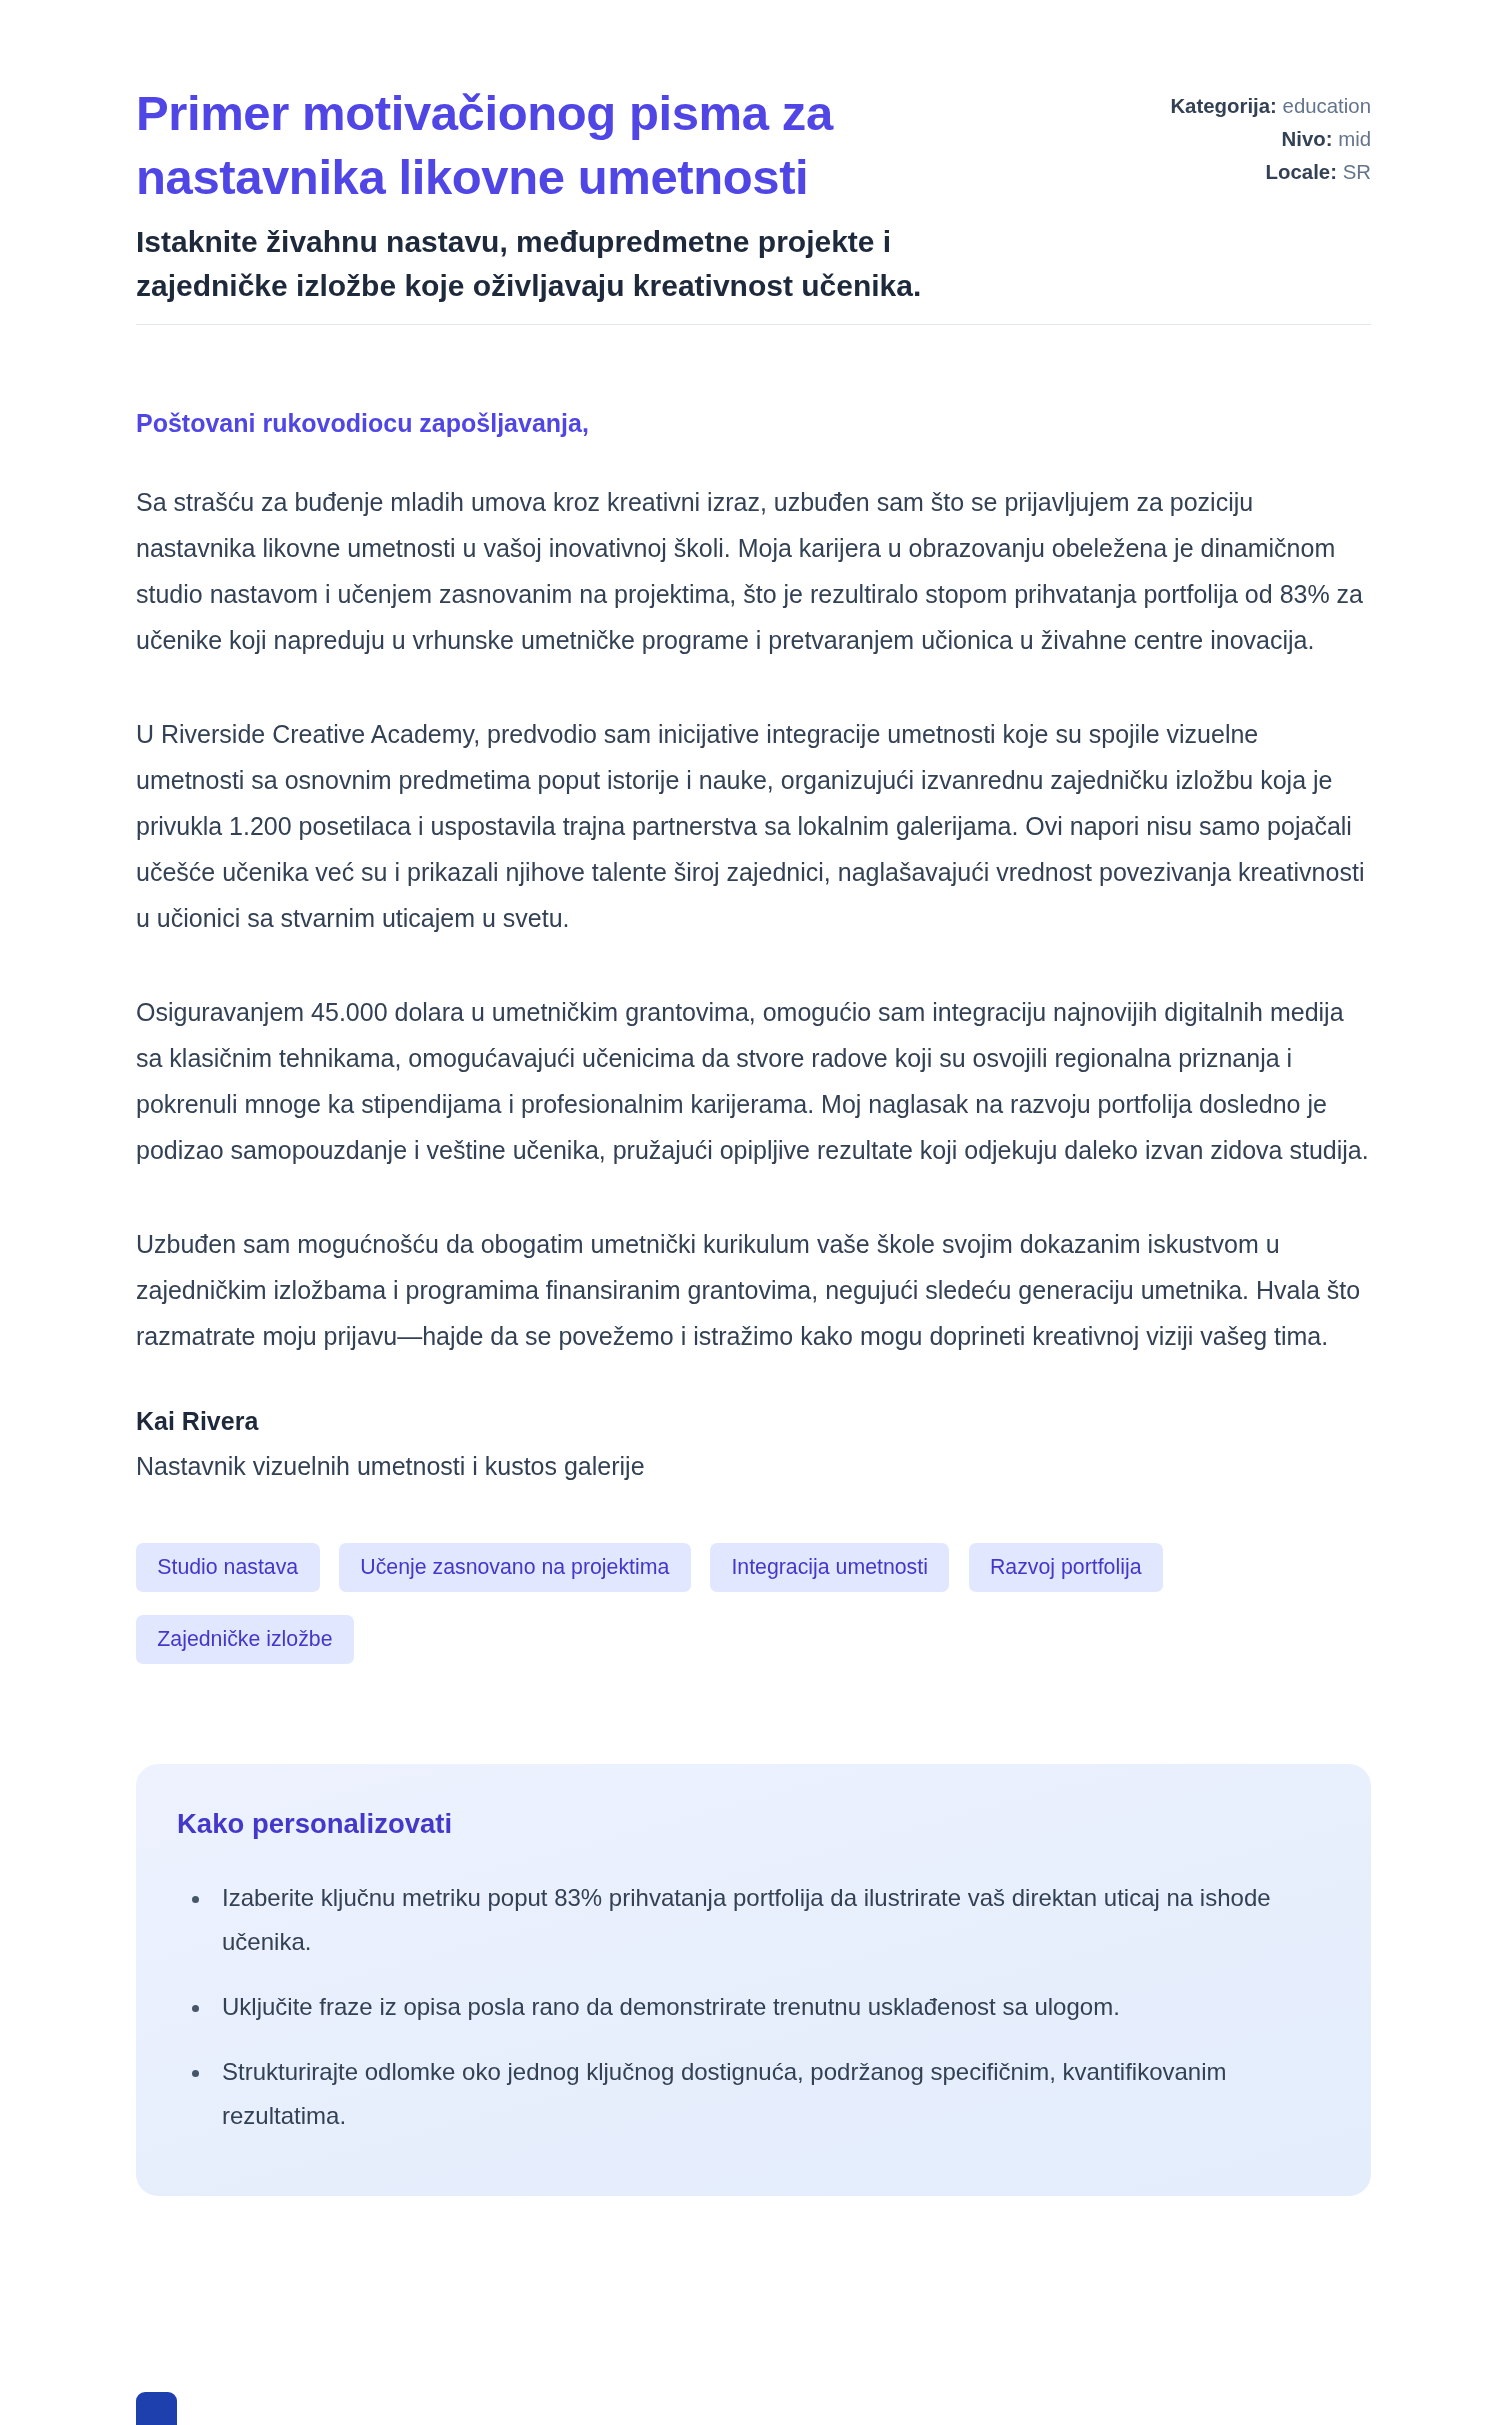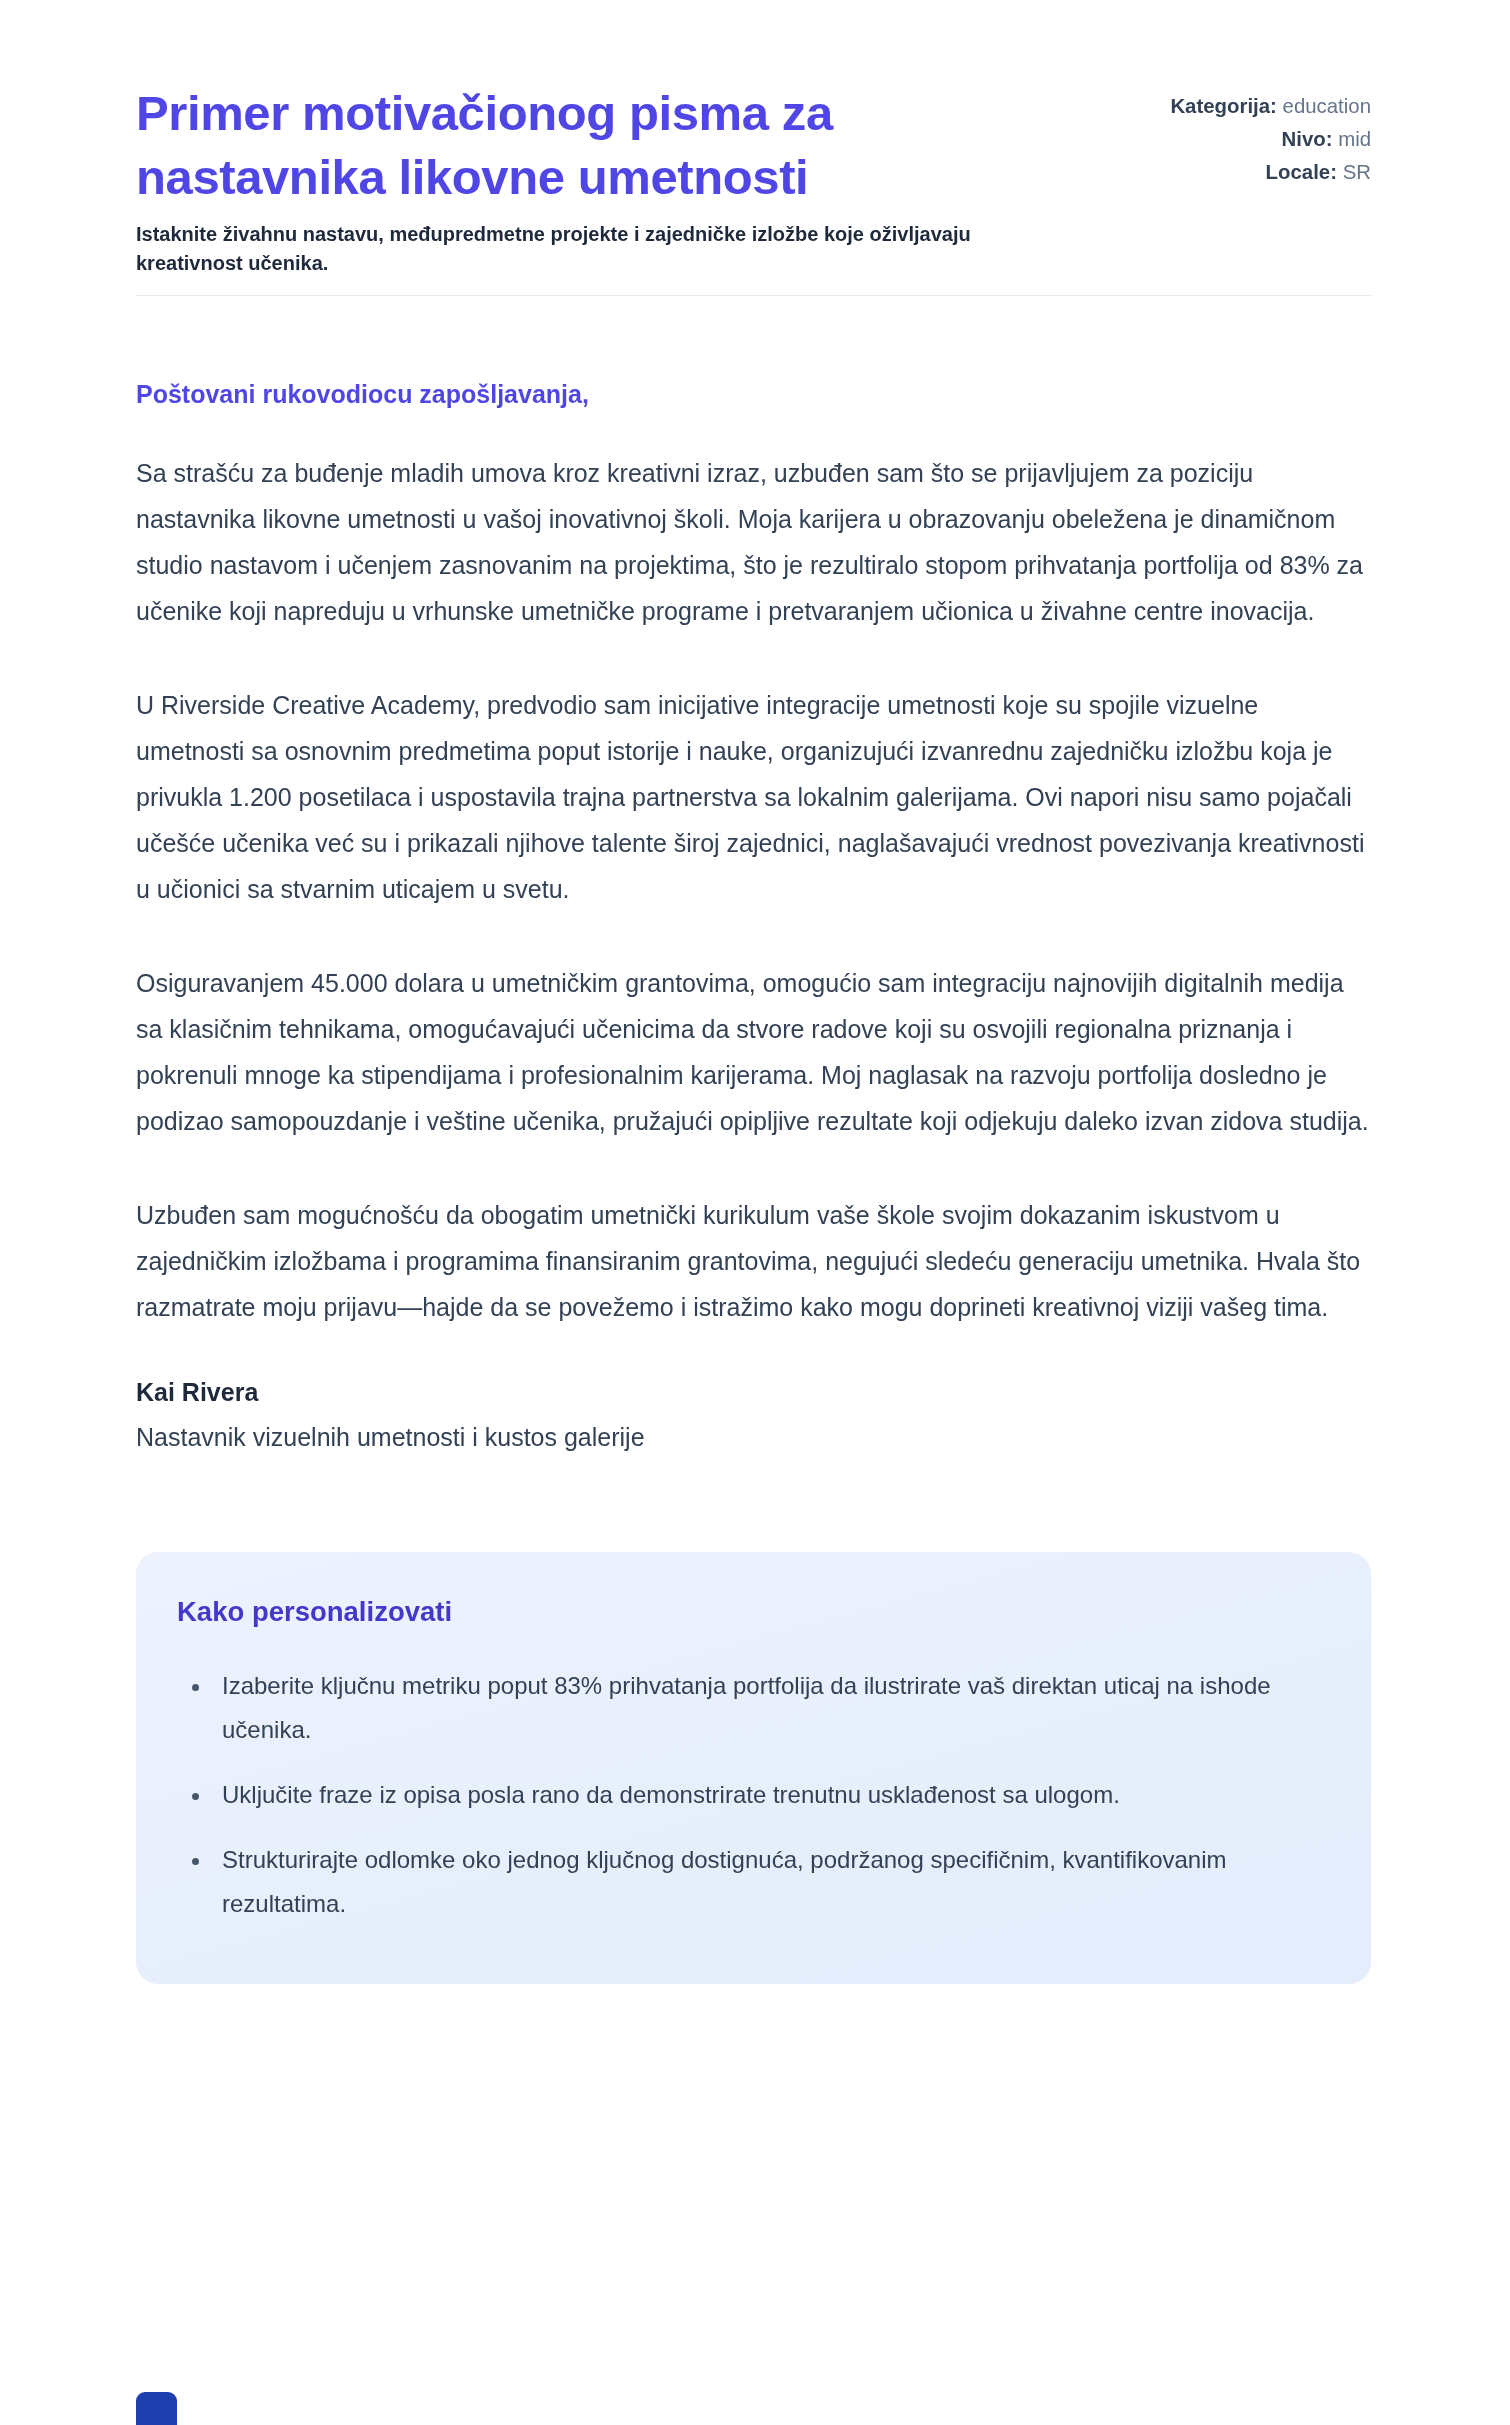--- a/index.html
+++ b/index.html
@@ -22,21 +22,21 @@
     margin: 0 0 10.7px 0;
     font-size: 49px;
     line-height: 1.3;
     font-weight: 700;
     color: #4f46e5;
     max-width: 782px;
     letter-spacing: -0.4px;
   }
   .subtitle {
     margin: 0;
-    font-size: 20px;
+    font-size: 30px;
     font-weight: 700;
     line-height: 1.47;
     color: #1e293b;
     max-width: 897px;
   }
   .header-meta {
     width: 355px;
     flex-shrink: 0;
     text-align: right;
     font-size: 20.4px;
@@ -178,20 +178,32 @@
         <p class="para">U Riverside Creative Academy, predvodio sam inicijative integracije umetnosti koje su spojile vizuelne umetnosti sa osnovnim predmetima poput istorije i nauke, organizujući izvanrednu zajedničku izložbu koja je privukla 1.200 posetilaca i uspostavila trajna partnerstva sa lokalnim galerijama. Ovi napori nisu samo pojačali učešće učenika već su i prikazali njihove talente široj zajednici, naglašavajući vrednost povezivanja kreativnosti u učionici sa stvarnim uticajem u svetu.</p>
 
         <p class="para">Osiguravanjem 45.000 dolara u umetničkim grantovima, omogućio sam integraciju najnovijih digitalnih medija sa klasičnim tehnikama, omogućavajući učenicima da stvore radove koji su osvojili regionalna priznanja i pokrenuli mnoge ka stipendijama i profesionalnim karijerama. Moj naglasak na razvoju portfolija dosledno je podizao samopouzdanje i veštine učenika, pružajući opipljive rezultate koji odjekuju daleko izvan zidova studija.</p>
 
         <p class="para">Uzbuđen sam mogućnošću da obogatim umetnički kurikulum vaše škole svojim dokazanim iskustvom u zajedničkim izložbama i programima finansiranim grantovima, negujući sledeću generaciju umetnika. Hvala što razmatrate moju prijavu—hajde da se povežemo i istražimo kako mogu doprineti kreativnoj viziji vašeg tima.</p>
       </div>
     <p class="sig-name">Kai Rivera</p>
     <p class="sig-role">Nastavnik vizuelnih umetnosti i kustos galerije</p>
   </main>
 
+  <div class="tags">
+
+      <span class="tag">Studio nastava</span>
+
+      <span class="tag">Učenje zasnovano na projektima</span>
+
+      <span class="tag">Integracija umetnosti</span>
+
+      <span class="tag">Razvoj portfolija</span>
+
+      <span class="tag">Zajedničke izložbe</span>
+    </div>
 
   <section class="tips">
     <h2>Kako personalizovati</h2>
     <ul>
 
         <li>Izaberite ključnu metriku poput 83% prihvatanja portfolija da ilustrirate vaš direktan uticaj na ishode učenika.</li>
 
         <li>Uključite fraze iz opisa posla rano da demonstrirate trenutnu usklađenost sa ulogom.</li>
 
         <li>Strukturirajte odlomke oko jednog ključnog dostignuća, podržanog specifičnim, kvantifikovanim rezultatima.</li>

